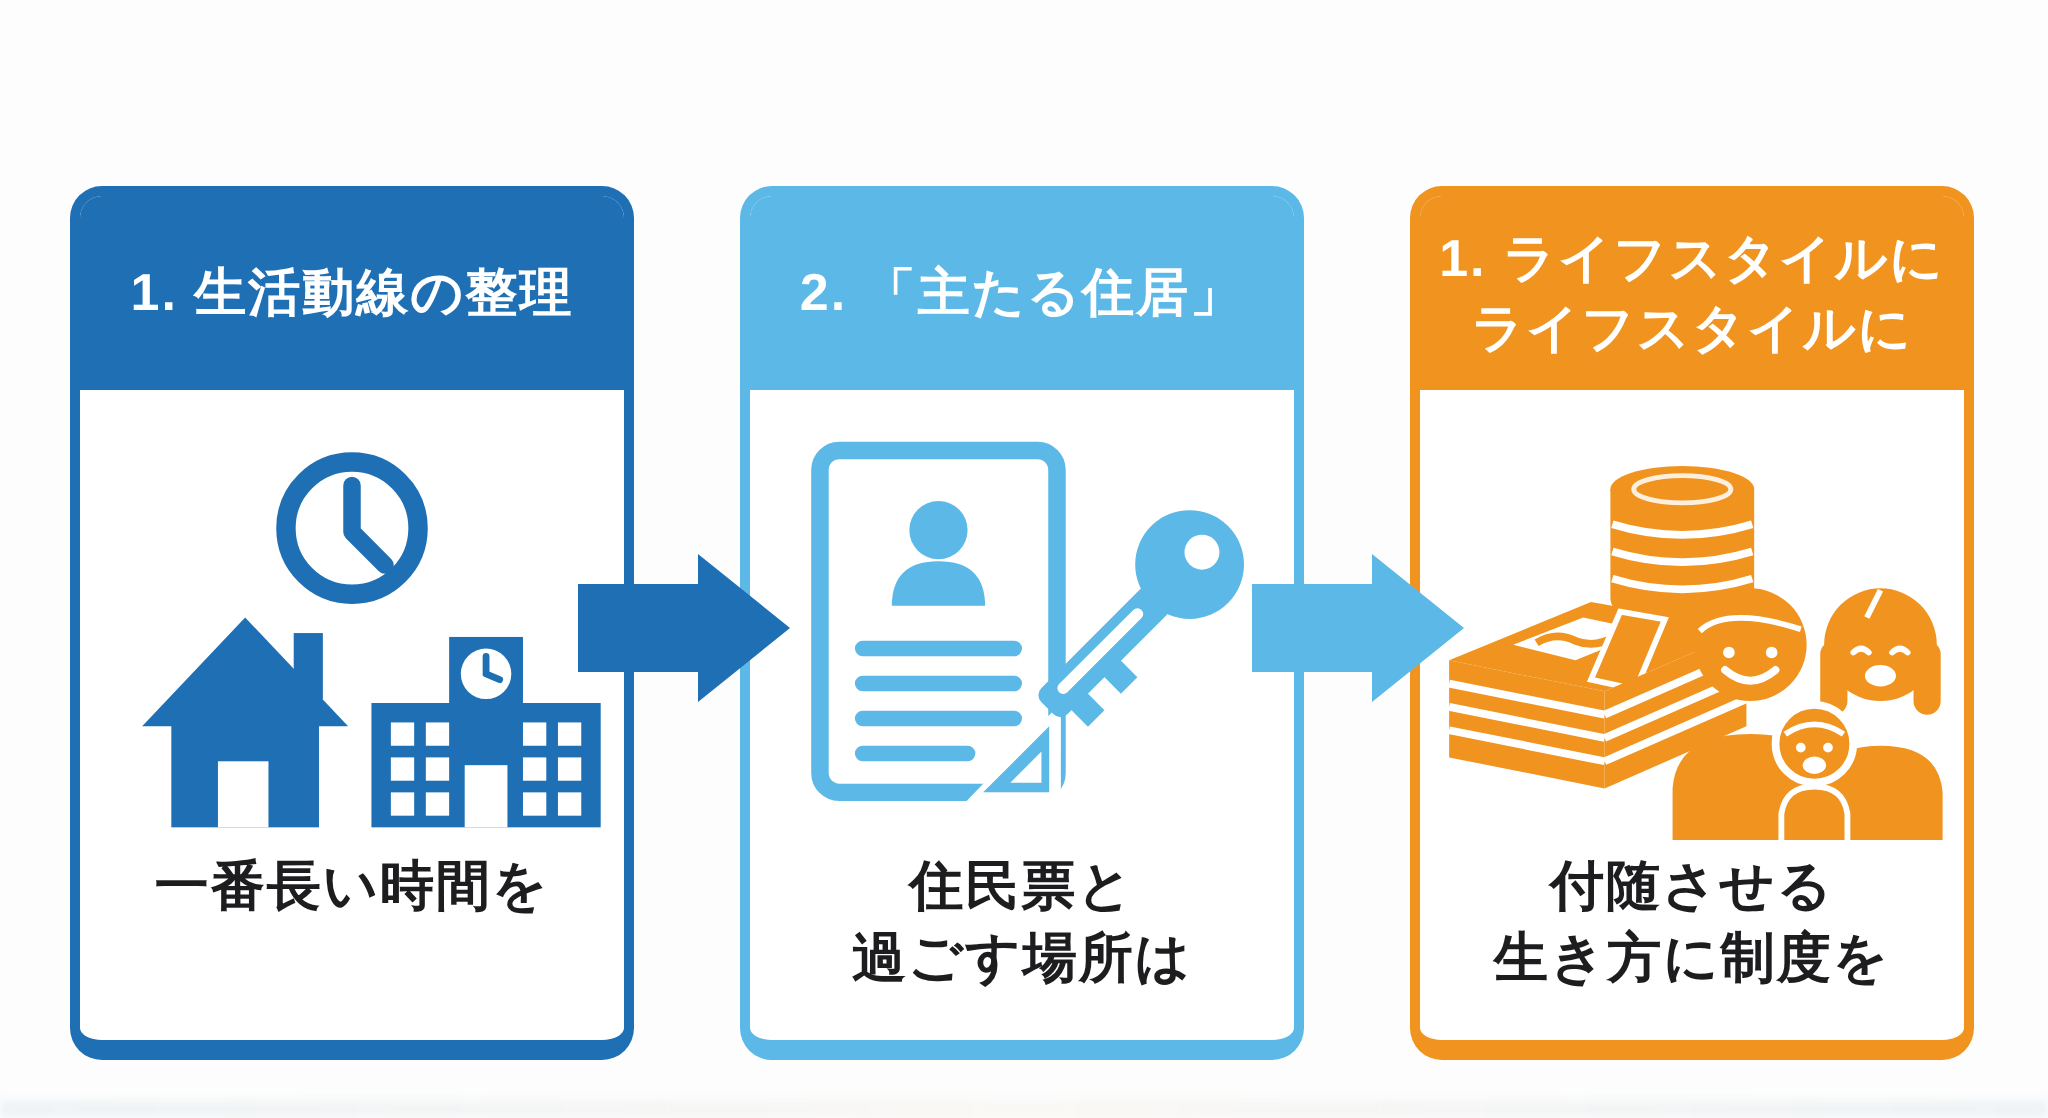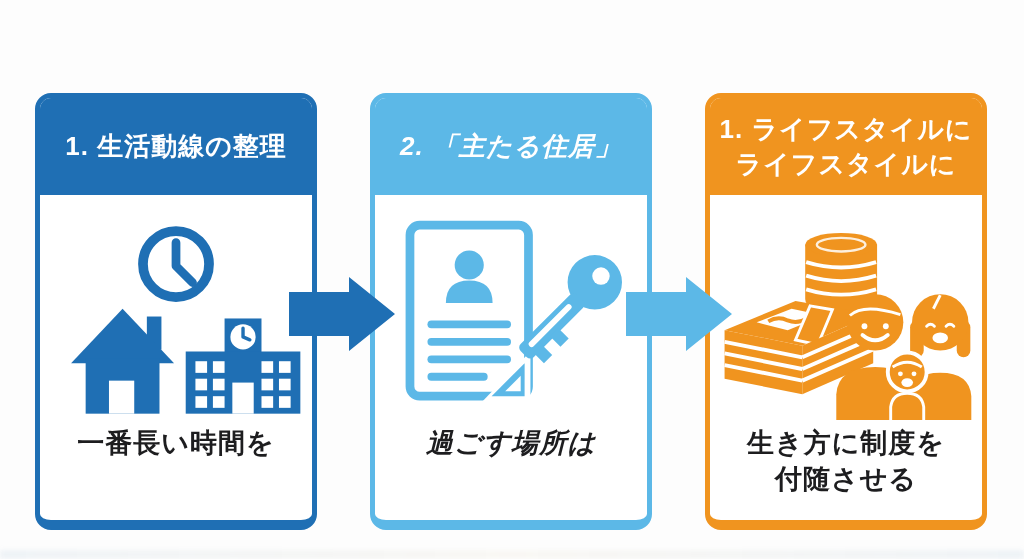--- a/index.html
+++ b/index.html
@@ -8,21 +8,21 @@
     background:#fdfdfd;
     font-family:"Liberation Sans", sans-serif;
   }
   .card {
     position:absolute; top:93px; width:282px; height:437px;
     box-sizing:border-box; background:#ffffff;
     border:5px solid; border-bottom-width:10px; border-radius:16px;
     overflow:hidden; display:flex; flex-direction:column;
   }
   .card1 {left:35px;  border-color:#1f6fb4;}
-  .card2 {left:370px; border-color:#5cb8e7;font-style:italic;}
+  .card2 {left:370px; border-color:#5cb8e7;}
   .card3 {left:705px; border-color:#f0941f;}
   .card-header {
     flex:0 0 97px; display:flex; flex-direction:column;
     align-items:center; justify-content:center;
     color:#ffffff; font-weight:bold; font-size:26px; line-height:1.32;
     text-align:center; letter-spacing:1px;
   }
   .card1 .card-header {background:#1f6fb4;}
   .card2 .card-header {background:#5cb8e7;}
   .card3 .card-header {background:#f0941f;}
@@ -116,20 +116,21 @@
         <g transform="rotate(45 210 85)" fill="#5cb8e7">
           <circle cx="210" cy="62" r="28"></circle>
           <circle cx="210" cy="53" r="9" fill="#ffffff"></circle>
           <rect x="201" y="84" width="19" height="82" rx="5"></rect>
           <rect x="206" y="96" width="6" height="60" rx="3" fill="#ffffff"></rect>
           <rect x="217" y="122" width="15" height="12"></rect>
           <rect x="217" y="146" width="15" height="12"></rect>
         </g>
       </svg>
       <div class="caption">
+        <span>住民票と</span>
         <span>過ごす場所は</span>
       </div>
     </div>
   </div>
 
   <div class="card card3">
     <div class="card-header">
       <span>1. ライフスタイルに</span>
       <span>ライフスタイルに</span>
     </div>
@@ -165,22 +166,22 @@
           <path d="M203 214 L203 186 Q205 160 237 160 Q269 160 271 186 L271 214 Z" fill="#f0941f" stroke="#ffffff" stroke-width="4"></path>
           <circle cx="203" cy="161" r="20" fill="#f0941f" stroke="#ffffff" stroke-width="4"></circle>
           <path d="M188 156 Q203 146 218 156" stroke="#ffffff" stroke-width="3" fill="none"></path>
           <circle cx="196" cy="163" r="2.5" fill="#ffffff"></circle>
             <circle cx="210" cy="163" r="2.5" fill="#ffffff"></circle>
           <ellipse cx="203" cy="172" rx="6" ry="4.5" fill="#ffffff"></ellipse>
           <path d="M186 214 L186 197 Q188 183 203 183 Q218 183 220 197 L220 214 Z" fill="#f0941f" stroke="#ffffff" stroke-width="3"></path>
         </g>
       </svg>
       <div class="caption">
+        <span>付随させる</span>
         <span>生き方に制度を</span>
-        <span>付随させる</span>
       </div>
     </div>
   </div>
 
   <svg class="arrow arrow1" viewBox="0 0 106 74">
     <polygon points="0,15 60,15 60,0 106,37 60,74 60,59 0,59" fill="#1f6fb4"></polygon>
   </svg>
   <svg class="arrow arrow2" viewBox="0 0 106 74">
     <polygon points="0,15 60,15 60,0 106,37 60,74 60,59 0,59" fill="#5cb8e7"></polygon>
   </svg>

